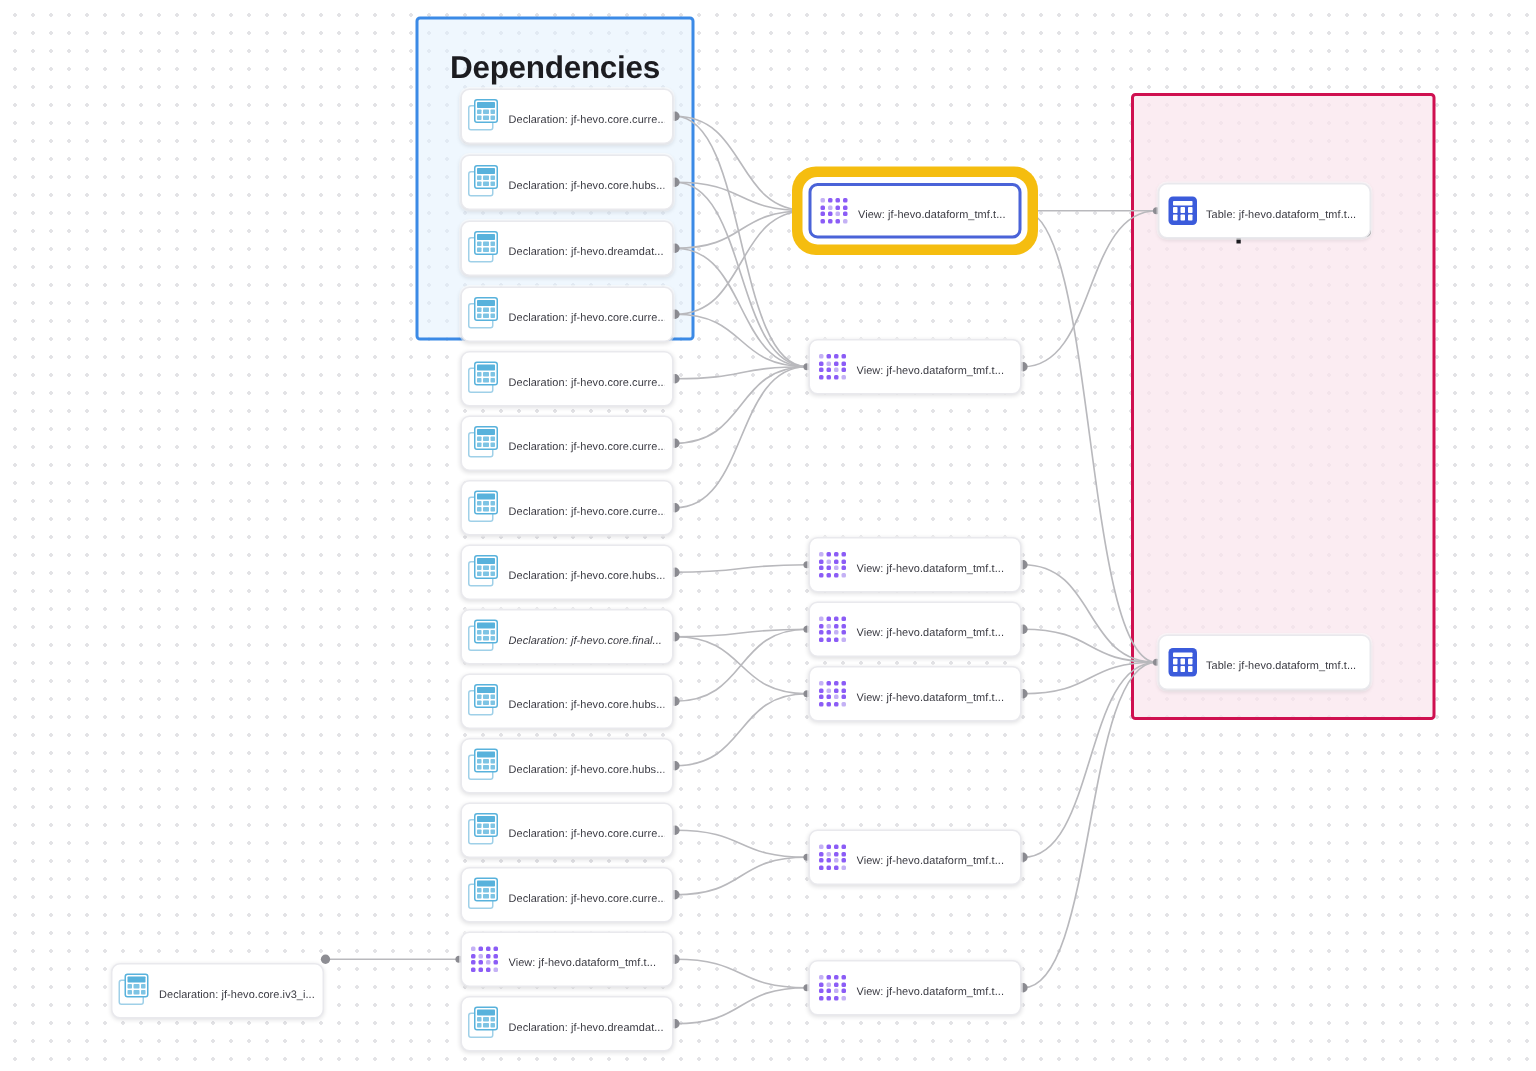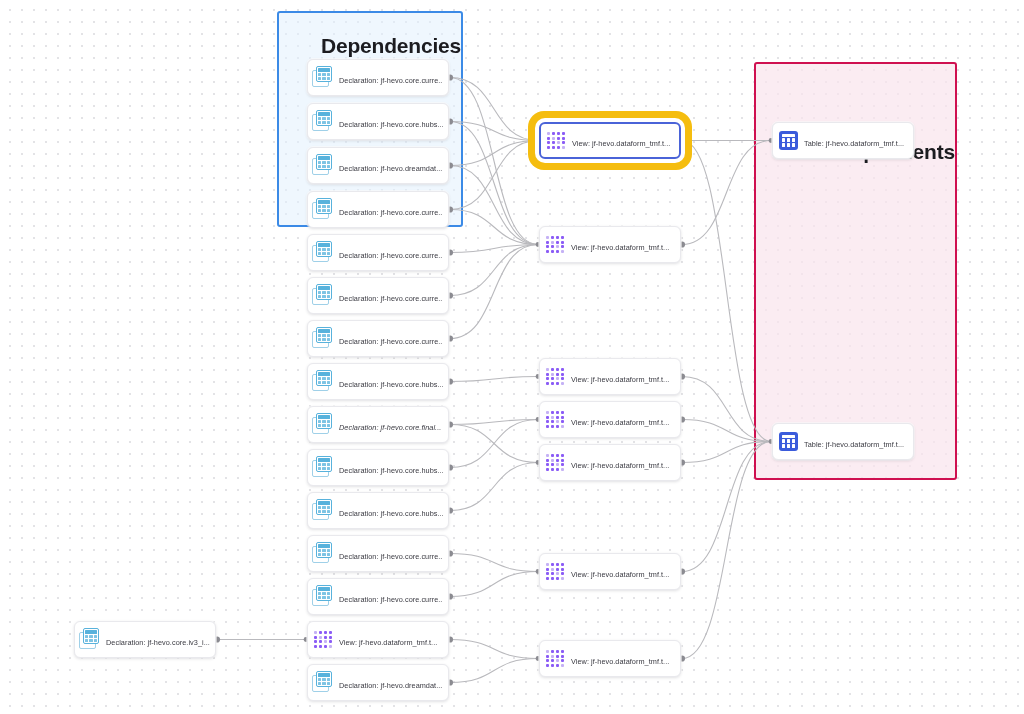--- a/index.html
+++ b/index.html
@@ -11,21 +11,21 @@
   #canvas{
     position:relative;width:1024px;height:714px;overflow:hidden;
     background-color:#ffffff;
     background-image:radial-gradient(circle, #e3e3e6 1.1px, transparent 1.2px);
     background-size:12px 12px;
     background-position:4px 4px;
   }
   
   .group{position:absolute;box-sizing:border-box;}
   .group-title{
-    position:absolute;left:0;right:0;text-align:right;
+    position:absolute;left:0;right:0;text-align:center;
     font-weight:bold;color:#1c1c20;letter-spacing:-0.2px;
   }
   #grp-dependencies{
     left:277px;top:11px;width:186px;height:216px;
     border:2.5px solid #3b8ae6;border-radius:3px;
     background:rgba(225,240,253,0.55);
   }
   #grp-dependencies .group-title{top:21px;font-size:21px;}
   #grp-dependents{
     left:754px;top:62px;width:203px;height:418px;
@@ -423,21 +423,21 @@
               <i></i>
               <i></i>
               <i></i>
               <i></i>
               <i></i>
             </span>
           </span>
         </span>
         <span class="body"><span class="redact" style="width: 64px;"></span><span class="sub">Declaration: jf-hevo.dreamdat...</span></span>
       </div>
-      <div class="node" style="left: 74px; top: 621px;">
+      <div class="node" style="left: 74px; top: 642px;">
         <span class="ico">
           <span class="ico-table">
             <span class="back"></span>
             <span class="front">
               <i class="hd"></i>
               <i></i>
               <i></i>
               <i></i>
               <i></i>
               <i></i>

